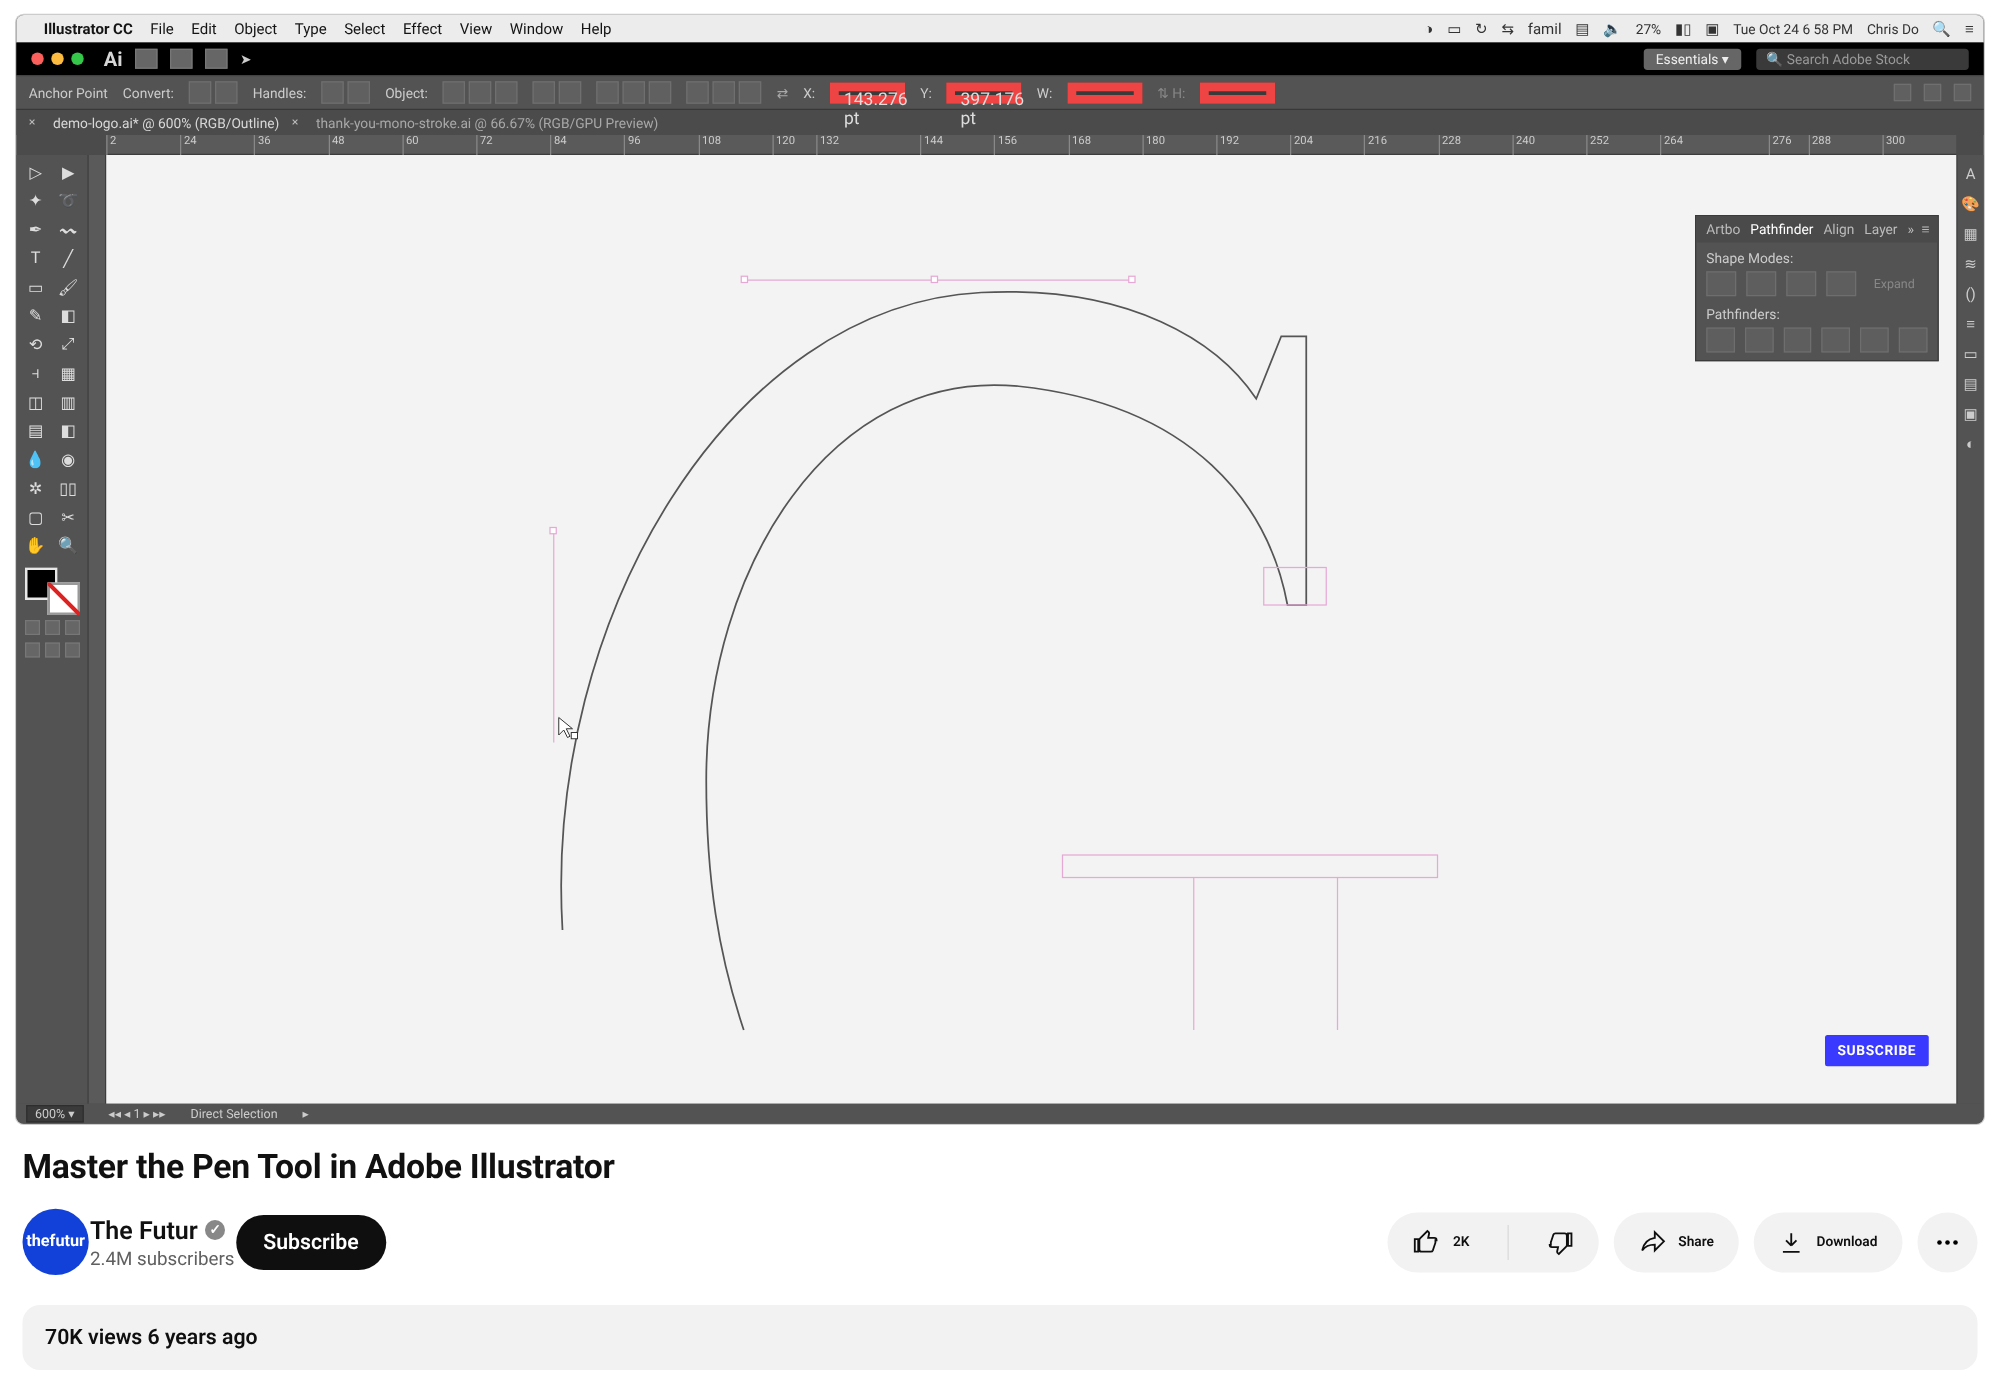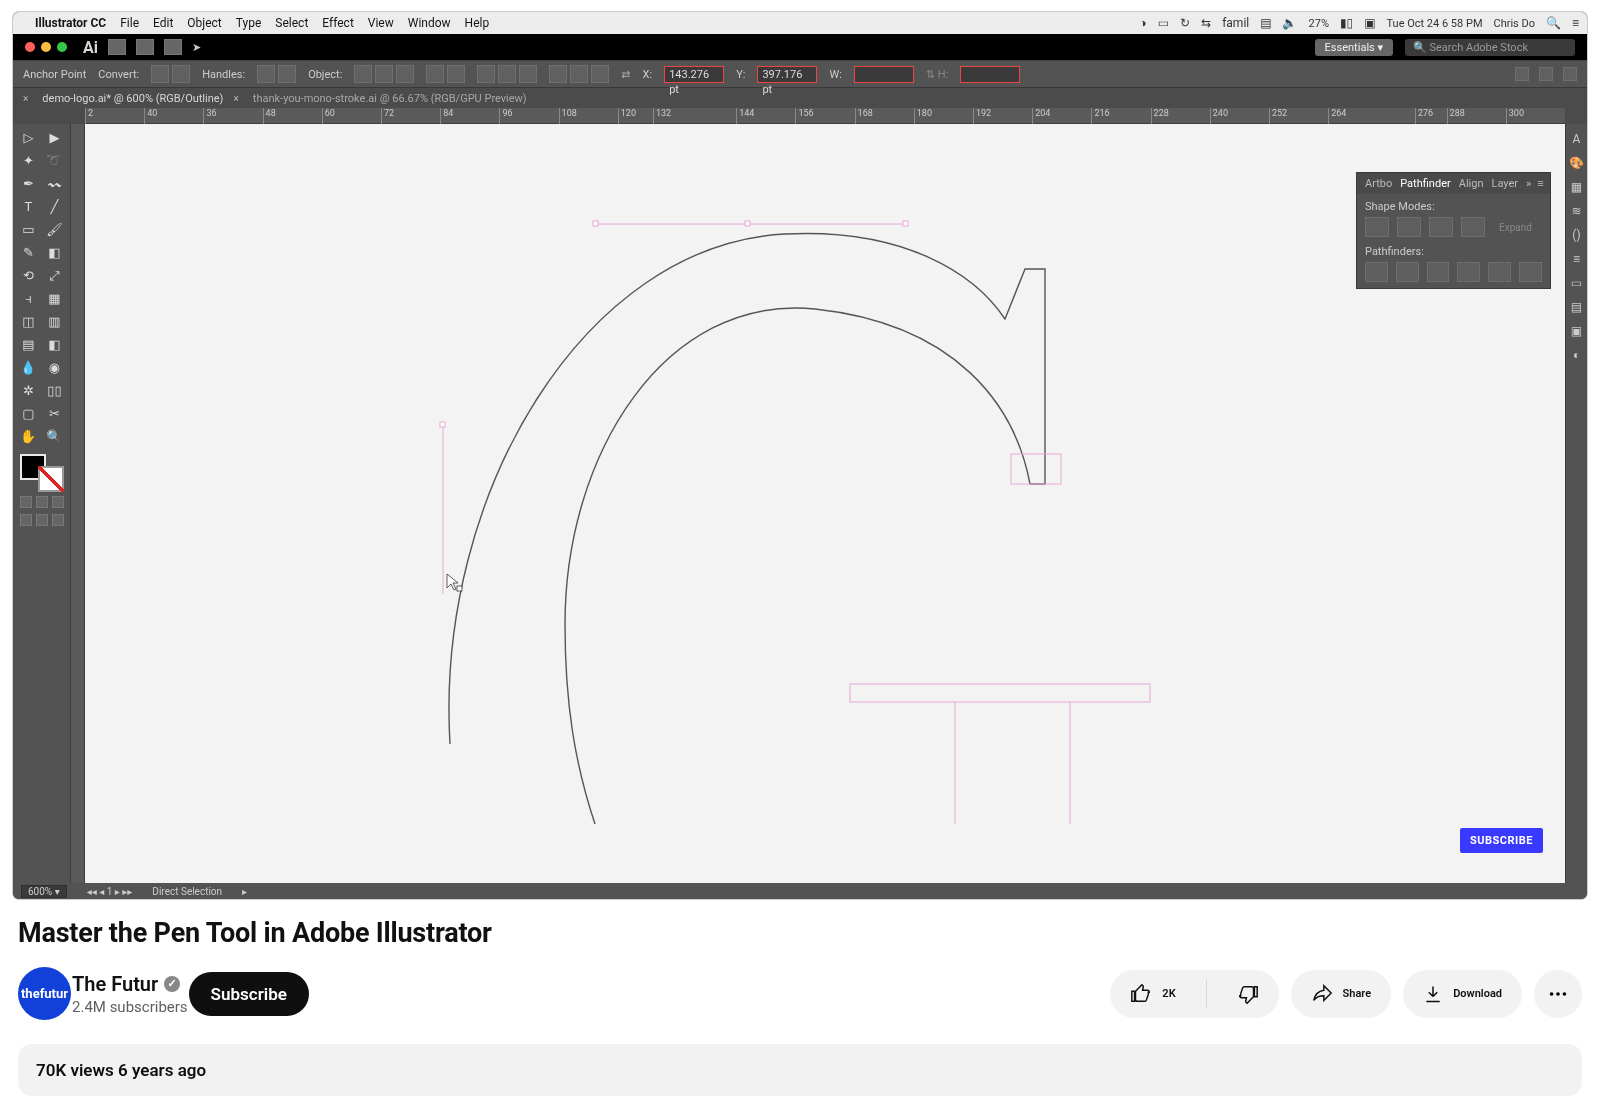--- a/index.html
+++ b/index.html
@@ -18,21 +18,21 @@
   .tdot { width:10px; height:10px; border-radius:50%; }
   .tr{background:#fc605c}.ty{background:#fdbc40}.tg{background:#34c749}
   .ailogo { font-weight:700; color:#d6d6d6; font-size:16px; }
   .aitop .sq { width:18px; height:16px; background:#666; border:1px solid #777; }
   .aitop .wspc { margin-left:auto; display:flex; align-items:center; gap:12px; }
   .pill { background:#666; border-radius:3px; padding:2px 10px; font-size:11px; color:#eee; }
   .srch { background:#3a3a3a; border-radius:3px; padding:2px 8px; color:#999; font-size:11px; width:170px; }
   
   .cbar { height:28px; background:#535353; border-top:1px solid #424242; border-bottom:1px solid #383838; display:flex; align-items:center; padding:0 10px; gap:12px; font-size:11px; color:#ccc; }
   .cbtn { width:18px; height:18px; background:#606060; border:1px solid #6f6f6f; }
-  .cin { width:60px; height:17px; background:#3a3a3a; border:1px solid #ef4444; color:#ddd; font-size:11px; padding:0 4px; line-height:15px; }
+  .cin { width:60px; height:17px; background:#3a3a3a; border:7px solid #ef4444; color:#ddd; font-size:14px; padding:0 4px; line-height:15px; }
   .cgroup { display:flex; gap:3px; align-items:center; }
   .cbar .end { margin-left:auto; display:flex; gap:10px; color:#bbb; }
   .tinysq{width:14px;height:14px;background:#606060;border:1px solid #6f6f6f}
   
   .tabs { height:20px; background:#4b4b4b; display:flex; align-items:center; gap:10px; padding:0 10px; font-size:11px; color:#ccc; }
   .tab { color:#d8d8d8; }
   .tab.dim { color:#a8a8a8; }
   .tabx { color:#bbb; margin-right:4px; font-size:10px; }
   
   .ruler { height:16px; background:#5a5a5a; border-bottom:1px solid #3c3c3c; position:relative; margin-left:72px; margin-right:22px; }
@@ -195,21 +195,21 @@
 
   <div class="tabs">
     <span class="tabx">×</span>
     <span class="tab">demo-logo.ai* @ 600% (RGB/Outline)</span>
     <span class="tabx">×</span>
     <span class="tab dim">thank-you-mono-stroke.ai @ 66.67% (RGB/GPU Preview)</span>
   </div>
 
   <div class="ruler" id="ruler">
       <span class="tick" style="left: 0px;">2</span>
-      <span class="tick" style="left: 59.2px;">40</span>
+      <span class="tick" style="left: 59.2px;">24</span>
       <span class="tick" style="left: 118.4px;">36</span>
       <span class="tick" style="left: 177.6px;">48</span>
       <span class="tick" style="left: 236.8px;">60</span>
       <span class="tick" style="left: 296px;">72</span>
       <span class="tick" style="left: 355.2px;">84</span>
       <span class="tick" style="left: 414.4px;">96</span>
       <span class="tick" style="left: 473.6px;">108</span>
       <span class="tick" style="left: 532.8px;">120</span>
       <span class="tick" style="left: 556px; margin-left: 12px;">132</span>
       <span class="tick" style="left: 651.2px;">144</span>

